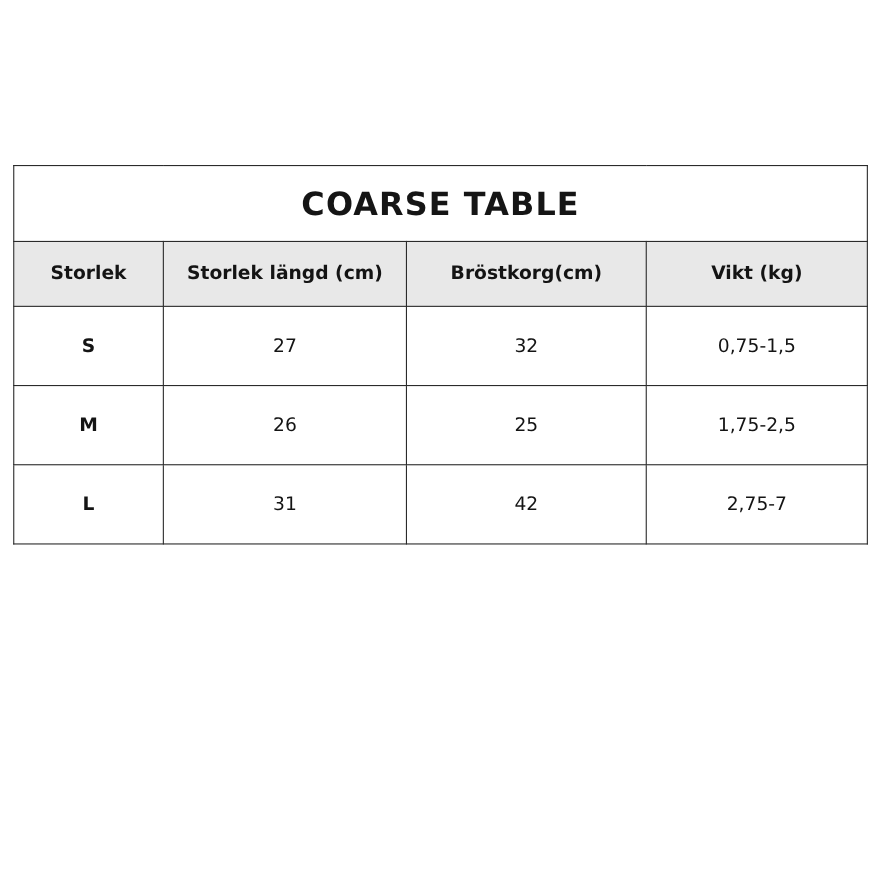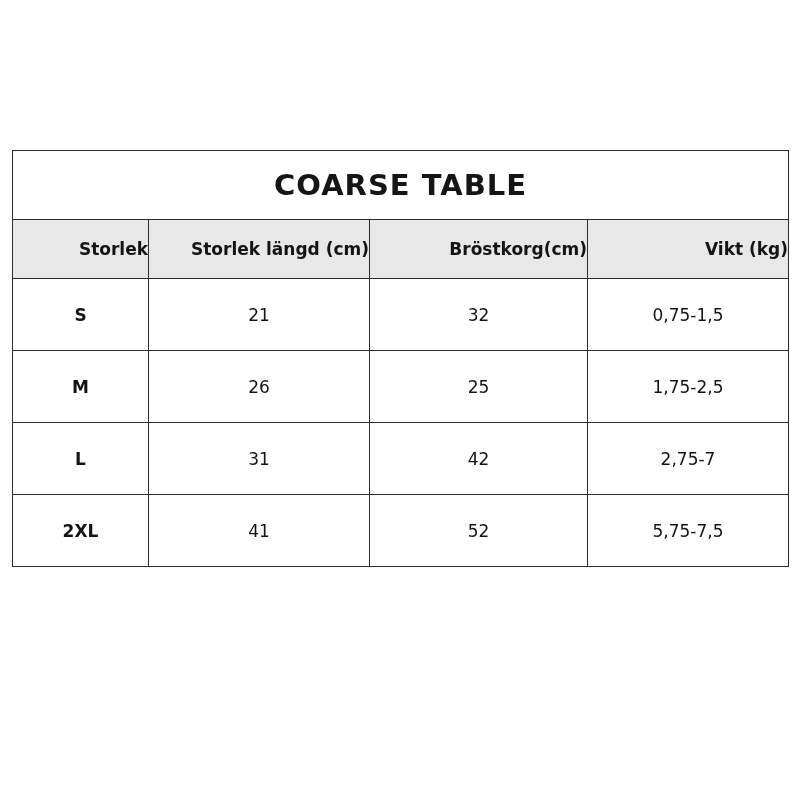--- a/index.html
+++ b/index.html
@@ -48,21 +48,21 @@
     font-size: 29px;
     font-weight: bold;
     letter-spacing: 1px;
     color: #151515;
   }
   .header-row th {
     background: #e8e8e8;
     height: 58px;
     font-size: 17px;
     font-weight: bold;
-    text-align: right;
+    text-align: center;
     vertical-align: middle;
     color: #141414;
   }
   .body-row td {
     height: 71px;
     font-size: 17px;
     text-align: center;
     vertical-align: middle;
     background: #ffffff;
     color: #141414;
@@ -94,38 +94,32 @@
           </td>
         </tr>
         <tr class="header-row">
           <th>Storlek</th>
           <th>Storlek längd (cm)</th>
           <th>Bröstkorg(cm)</th>
           <th>Vikt (kg)</th>
         </tr>
         <tr class="body-row">
           <td class="size-col">S</td>
-          <td>21</td>
+          <td>27</td>
           <td>32</td>
           <td>0,75-1,5</td>
         </tr>
         <tr class="body-row">
           <td class="size-col">M</td>
           <td>26</td>
           <td>25</td>
           <td>1,75-2,5</td>
         </tr>
         <tr class="body-row">
           <td class="size-col">L</td>
           <td>31</td>
           <td>42</td>
           <td>2,75-7</td>
         </tr>
-        <tr class="body-row">
-          <td class="size-col">2XL</td>
-          <td>41</td>
-          <td>52</td>
-          <td>5,75-7,5</td>
-        </tr>
       </tbody>
     </table>
   </div>
 </div>
 
 </body></html>

